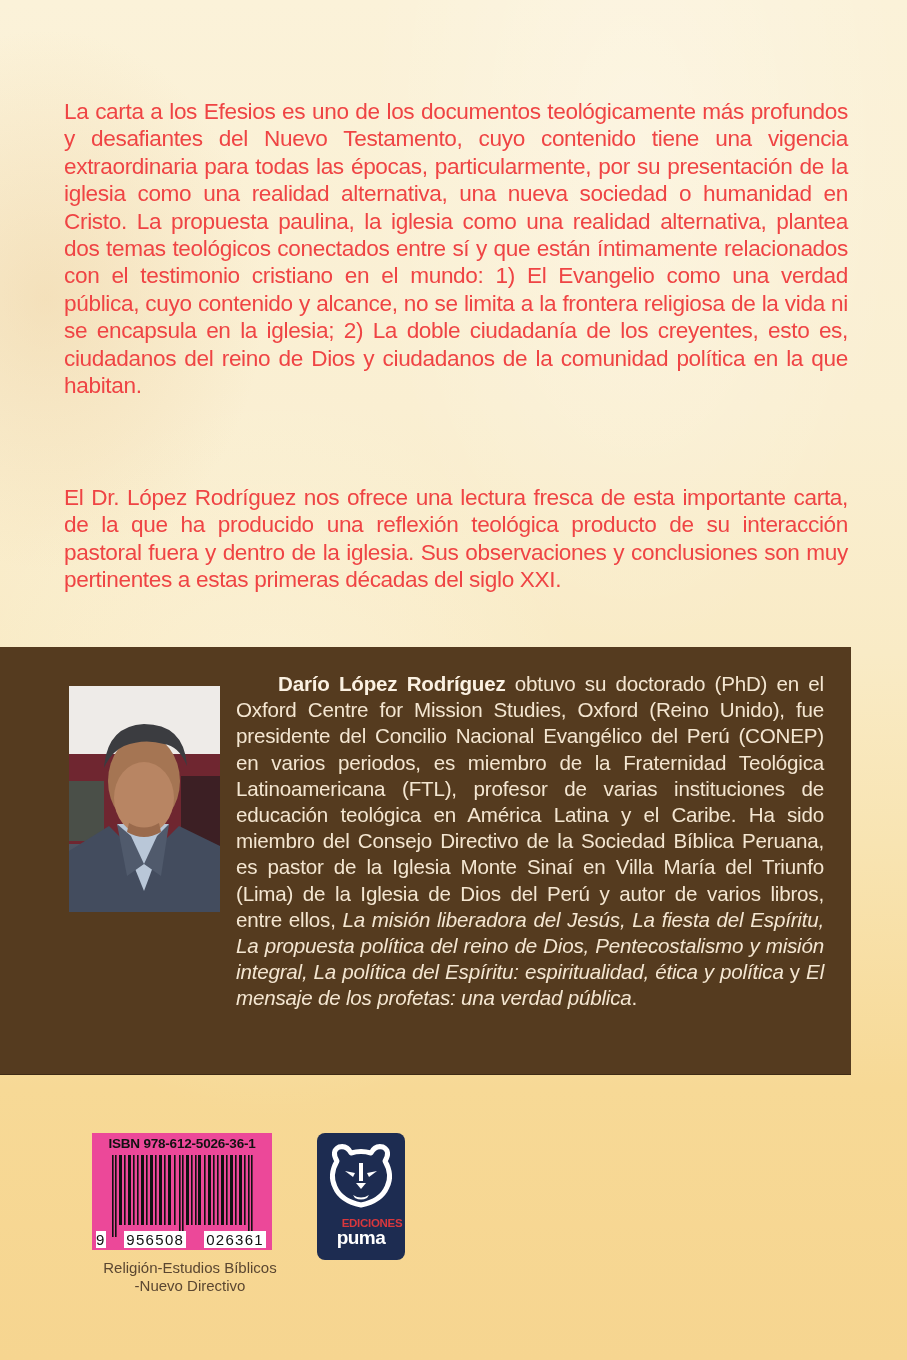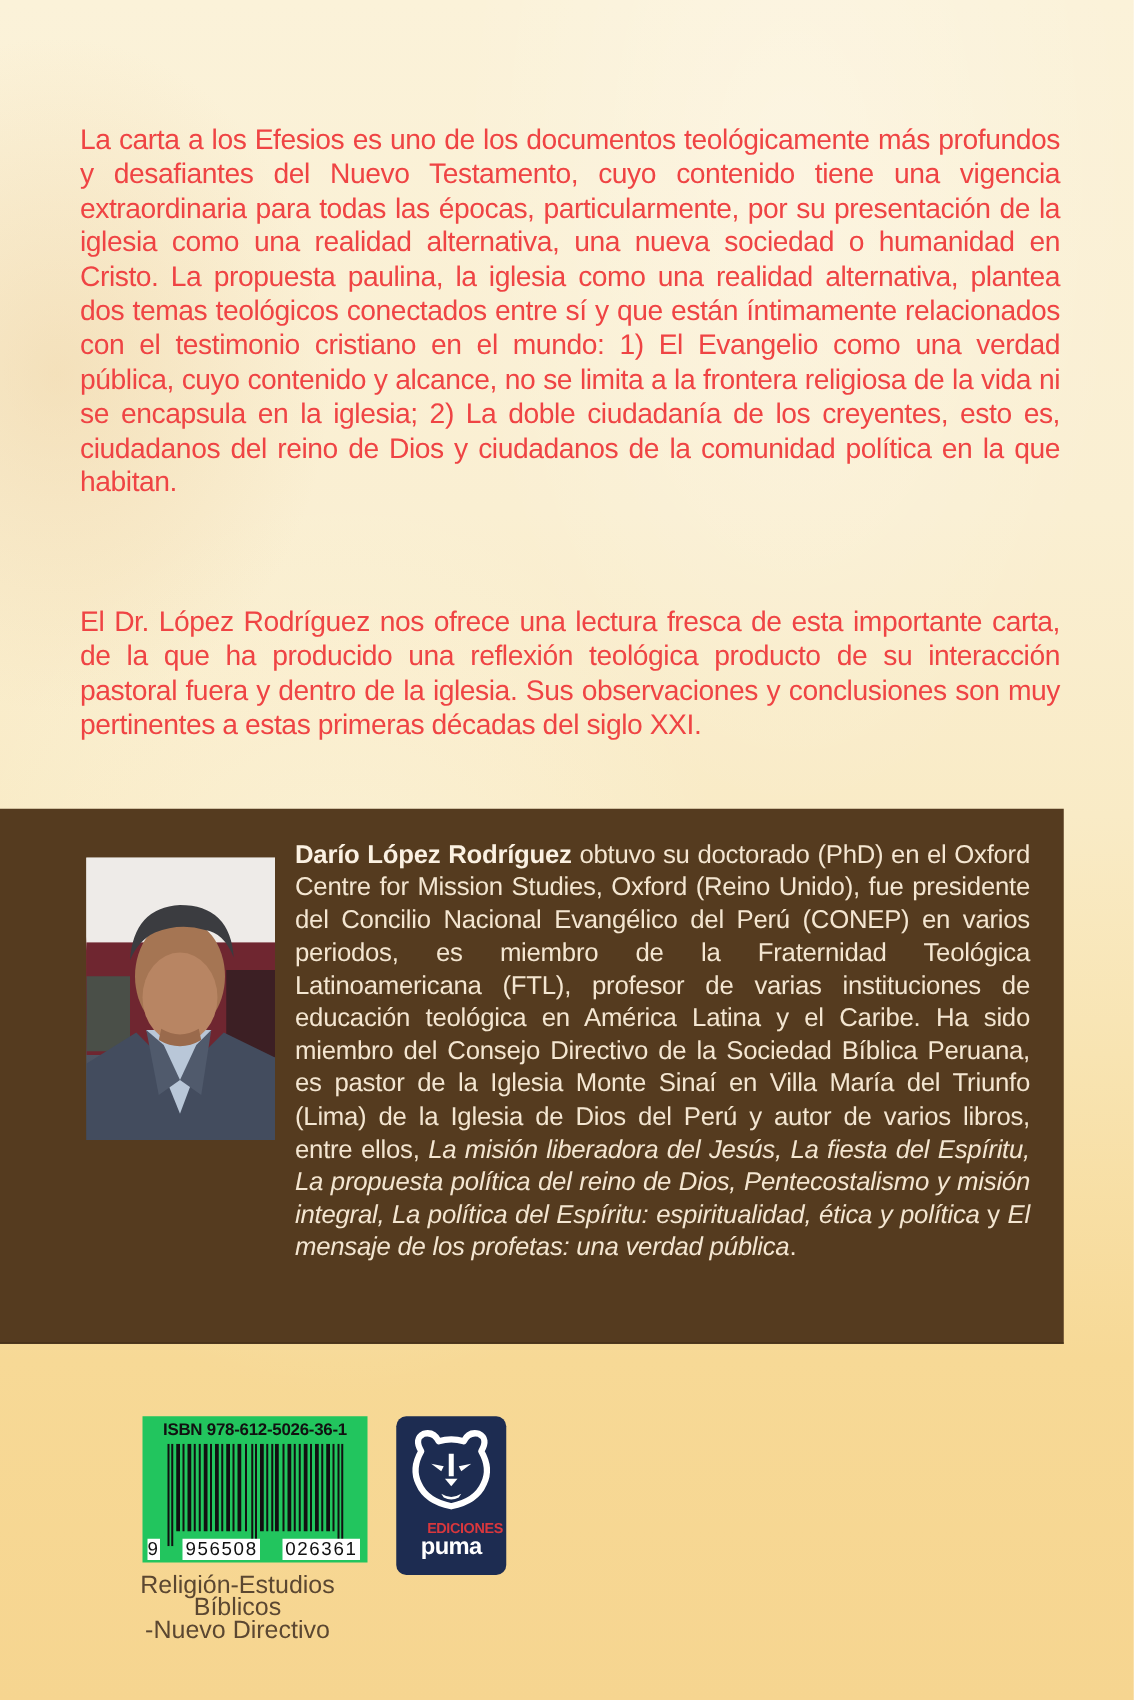--- a/index.html
+++ b/index.html
@@ -46,26 +46,26 @@
     .author-bio {
       position: absolute;
       left: 236px; top: 24px; width: 588px;
       color: #f4e6d1;
       font-size: 20.6px;
       line-height: 26.2px;
       text-align: justify;
       letter-spacing: -0.2px;
       font-weight: 300;
     }
-    .author-bio b { font-weight: 700; color: #fbf1e2; }
+    .author-bio b { font-weight: 700; color: #fbf1e2; margin-left: 42px; }
     .author-bio i { font-style: italic; }
     .barcode-box {
       position: absolute;
-      left: 114px; top: 1133px; width: 180px; height: 117px;
-      background: #22c55e;
+      left: 92px; top: 1133px; width: 180px; height: 117px;
+      background: #ec4899;
     }
     .isbn-label {
       position: absolute; left: 0; right: 0; top: 3px;
       text-align: center;
       font-size: 13.5px; font-weight: 700; color: #111;
       letter-spacing: -0.2px;
     }
     .bars {
       position: absolute; left: 12px; top: 22px; width: 156px; height: 82px;
     }
@@ -73,21 +73,21 @@
       position: absolute; left: 4px; right: 6px; bottom: 2px;
       display: flex; justify-content: space-between;
       font-size: 15px; color: #111; font-family: "Liberation Sans", sans-serif;
     }
     .barcode-digits .d0 { background: #fff; padding-right: 2px; }
     .barcode-digits .dg { background: #fff; padding: 0 2px; letter-spacing: 1.3px; }
     .category {
       position: absolute; left: 80px; top: 1259px; width: 220px;
       text-align: center;
       color: #5b4731;
-      font-size: 20px; line-height: 18px;
+      font-size: 15px; line-height: 18px;
     }
     .publisher-logo {
       position: absolute;
       left: 317px; top: 1133px; width: 88px; height: 127px;
       background: #1d2c51;
       border-radius: 8px;
       overflow: hidden;
     }
     .publisher-logo svg { position: absolute; left: 6px; top: 8px; width: 76px; height: 72px; }
     .logo-top {

